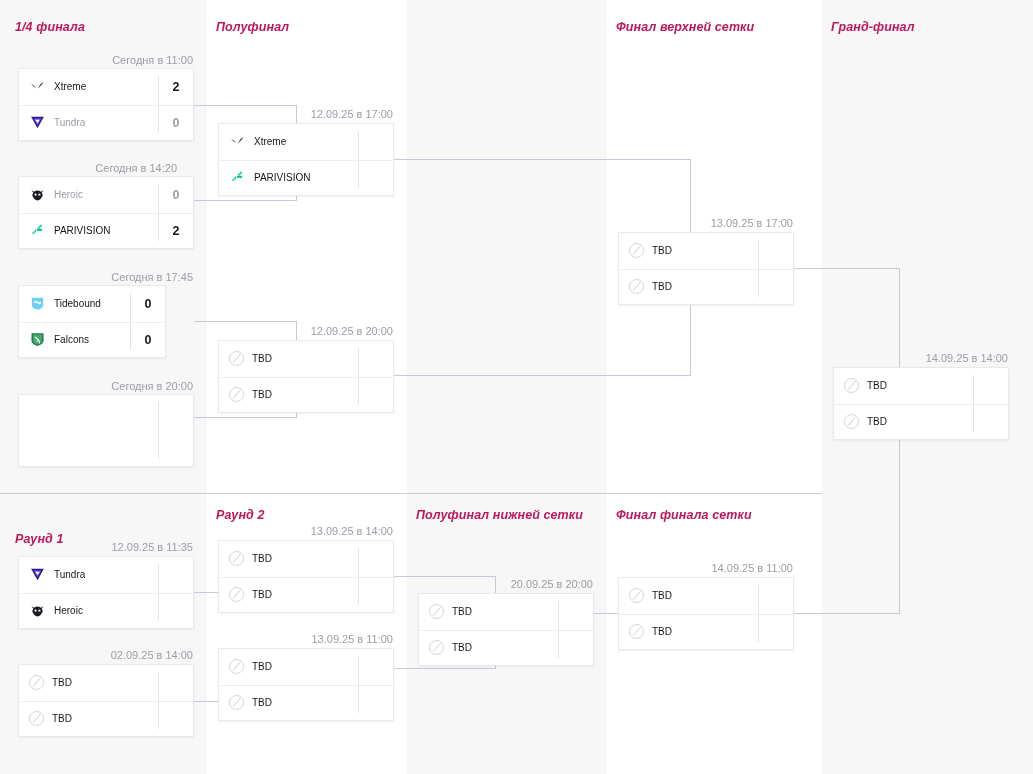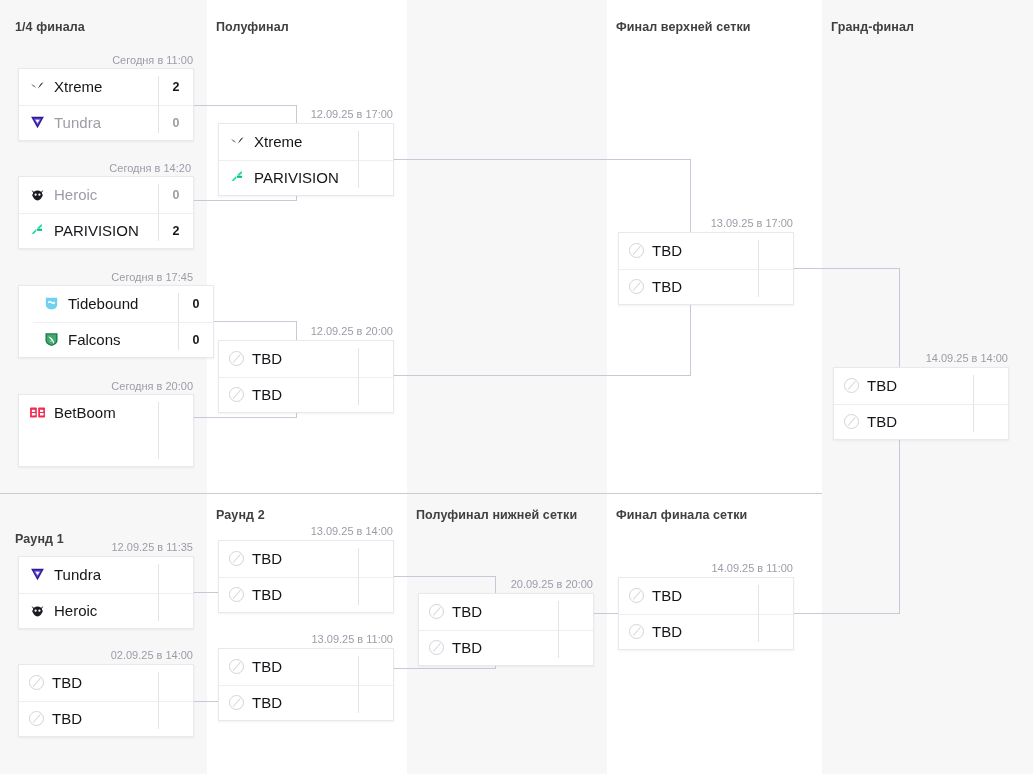--- a/index.html
+++ b/index.html
@@ -17,23 +17,24 @@
 
   
   .hsplit{position:absolute;left:0;height:1px;background:#c9ccd4;}
   .vsplit{position:absolute;top:0;width:1px;background:#e4e6ea;}
 
   
   .round-title{
     position:absolute;
     font-size:12.5px;
     font-weight:bold;
-    color:#404040;
+    color:#be185d;
     letter-spacing:0.1px;
     white-space:nowrap;
+    font-style:italic;
   }
 
   
   .ln{position:absolute;background:#c5cad6;}
   .lnh{height:1px;}
   .lnv{width:1px;}
 
   
   .match{
     position:absolute;
@@ -53,21 +54,21 @@
   }
   .match .row + .row{border-top:1px solid #eceef2;}
   .match .sdiv{
     position:absolute;top:7px;bottom:7px;width:1px;background:#e1e3ea;
   }
   .team{
     display:flex;align-items:center;gap:8px;
     flex:1 1 auto;min-width:0;
   }
   .tname{
-    font-size:15px;color:#15161a;white-space:nowrap;
+    font-size:10px;color:#15161a;white-space:nowrap;
     overflow:hidden;text-overflow:ellipsis;
   }
   .tname.loser{color:#9c9ea6;}
   .score{
     position:absolute;right:0;top:0;bottom:0;
     display:flex;align-items:center;justify-content:center;
     font-size:12.5px;font-weight:bold;color:#15161a;
   }
   .score.loser{color:#9c9ea6;font-weight:bold;}
 
@@ -169,21 +170,21 @@
             <path d="M3 4h18l-9 16z" fill="#2f1b8f"></path>
             <path d="M6.5 6.5h11L12 16z" fill="#6f4df0"></path>
             <path d="M9 8.2h6L12 13z" fill="#ffffff"></path>
           </svg>
         <span class="tname loser">Tundra</span>
       </span>
       <span class="score loser" style="width:34px;">0</span>
     </div>
   </div>
 
-  <div class="mdate" style="left:16px; top:162px; width:175px;">Сегодня в 14:20</div>
+  <div class="mdate" style="left:2px; top:162px; width:175px;">Сегодня в 14:20</div>
   <div class="match" style="left:18px; top:176px; width:176px; height:73px;">
     <div class="sdiv" style="right:34px;"></div>
     <div class="row">
       <span class="team">
         <svg class="logo" viewBox="0 0 24 24">
             <path d="M3.5 5.5 6 9.5 4.5 13 Q7 19.5 12 20.5 Q17 19.5 19.5 13 L18 9.5 20.5 5.5 17 8 Q14.5 6.5 12 6.5 Q9.5 6.5 7 8Z" fill="#1b1c20"></path>
             <circle cx="9.3" cy="12.2" r="1.6" fill="#fff"></circle>
             <circle cx="14.7" cy="12.2" r="1.6" fill="#fff"></circle>
           </svg>
         <span class="tname loser">Heroic</span>
@@ -197,21 +198,21 @@
             <path d="M11.5 8.5 L18 2.5 L18 6 L14.5 9.5Z" fill="#25d9a6"></path>
             <path d="M11 9.5 h7.5 v3 H11Z" fill="#0fbd8c"></path>
           </svg>
         <span class="tname">PARIVISION</span>
       </span>
       <span class="score" style="width:34px;">2</span>
     </div>
   </div>
 
   <div class="mdate" style="left:18px; top:271px; width:175px;">Сегодня в 17:45</div>
-  <div class="match" style="left:18px; top:285px; width:196px; height:73px;padding-left:14px;">
+  <div class="match" style="left:18px; top:285px; width:148px; height:73px;">
     <div class="sdiv" style="right:34px;"></div>
     <div class="row">
       <span class="team">
         <svg class="logo" viewBox="0 0 24 24">
             <path d="M4 4h16v10q0 5-8 6.5Q4 19 4 14Z" fill="#6fd0ef"></path>
             <path d="M7 9q3-2 5 0t5 0v3q-3 2-5 0t-5 0Z" fill="#e8f9ff"></path>
           </svg>
         <span class="tname">Tidebound</span>
       </span>
       <span class="score" style="width:34px;">0</span>
@@ -226,32 +227,20 @@
           </svg>
         <span class="tname">Falcons</span>
       </span>
       <span class="score" style="width:34px;">0</span>
     </div>
   </div>
 
   <div class="mdate" style="left:18px; top:380px; width:175px;">Сегодня в 20:00</div>
   <div class="match" style="left:18px; top:394px; width:176px; height:73px;">
     <div class="sdiv" style="right:34px;"></div>
-    <div class="row">
-      <span class="team">
-        <svg class="logo" viewBox="0 0 24 24">
-            <rect x="1.5" y="5" width="9.5" height="14" rx="1" fill="#ef2b4f"></rect>
-            <rect x="13" y="5" width="9.5" height="14" rx="1" fill="#ef2b4f"></rect>
-            <path d="M4 8h3.2a1.7 1.7 0 010 3.4H4Zm0 4.6h3.6a1.8 1.8 0 010 3.6H4Z" fill="#fff"></path>
-            <path d="M15.5 8h3.2a1.7 1.7 0 010 3.4h-3.2Zm0 4.6h3.6a1.8 1.8 0 010 3.6h-3.6Z" fill="#fff"></path>
-          </svg>
-        <span class="tname">BetBoom</span>
-      </span>
-      <span class="score" style="width:34px;"></span>
-    </div>
   </div>
 
   <div class="mdate" style="left:218px; top:108px; width:175px;">12.09.25 в 17:00</div>
   <div class="match" style="left:218px; top:123px; width:176px; height:73px;">
     <div class="sdiv" style="right:34px;"></div>
     <div class="row">
       <span class="team">
         <svg class="logo" viewBox="0 0 24 24">
             <path d="M3 8 Q8 10 10.5 14.5 Q8.5 13 6 12 Q4.5 10 3 8Z" fill="#7c8086"></path>
             <path d="M20.5 6 Q16 12 12.2 15 Q15 10 17.5 7.5 Q19 6.5 20.5 6Z" fill="#23262b"></path>

